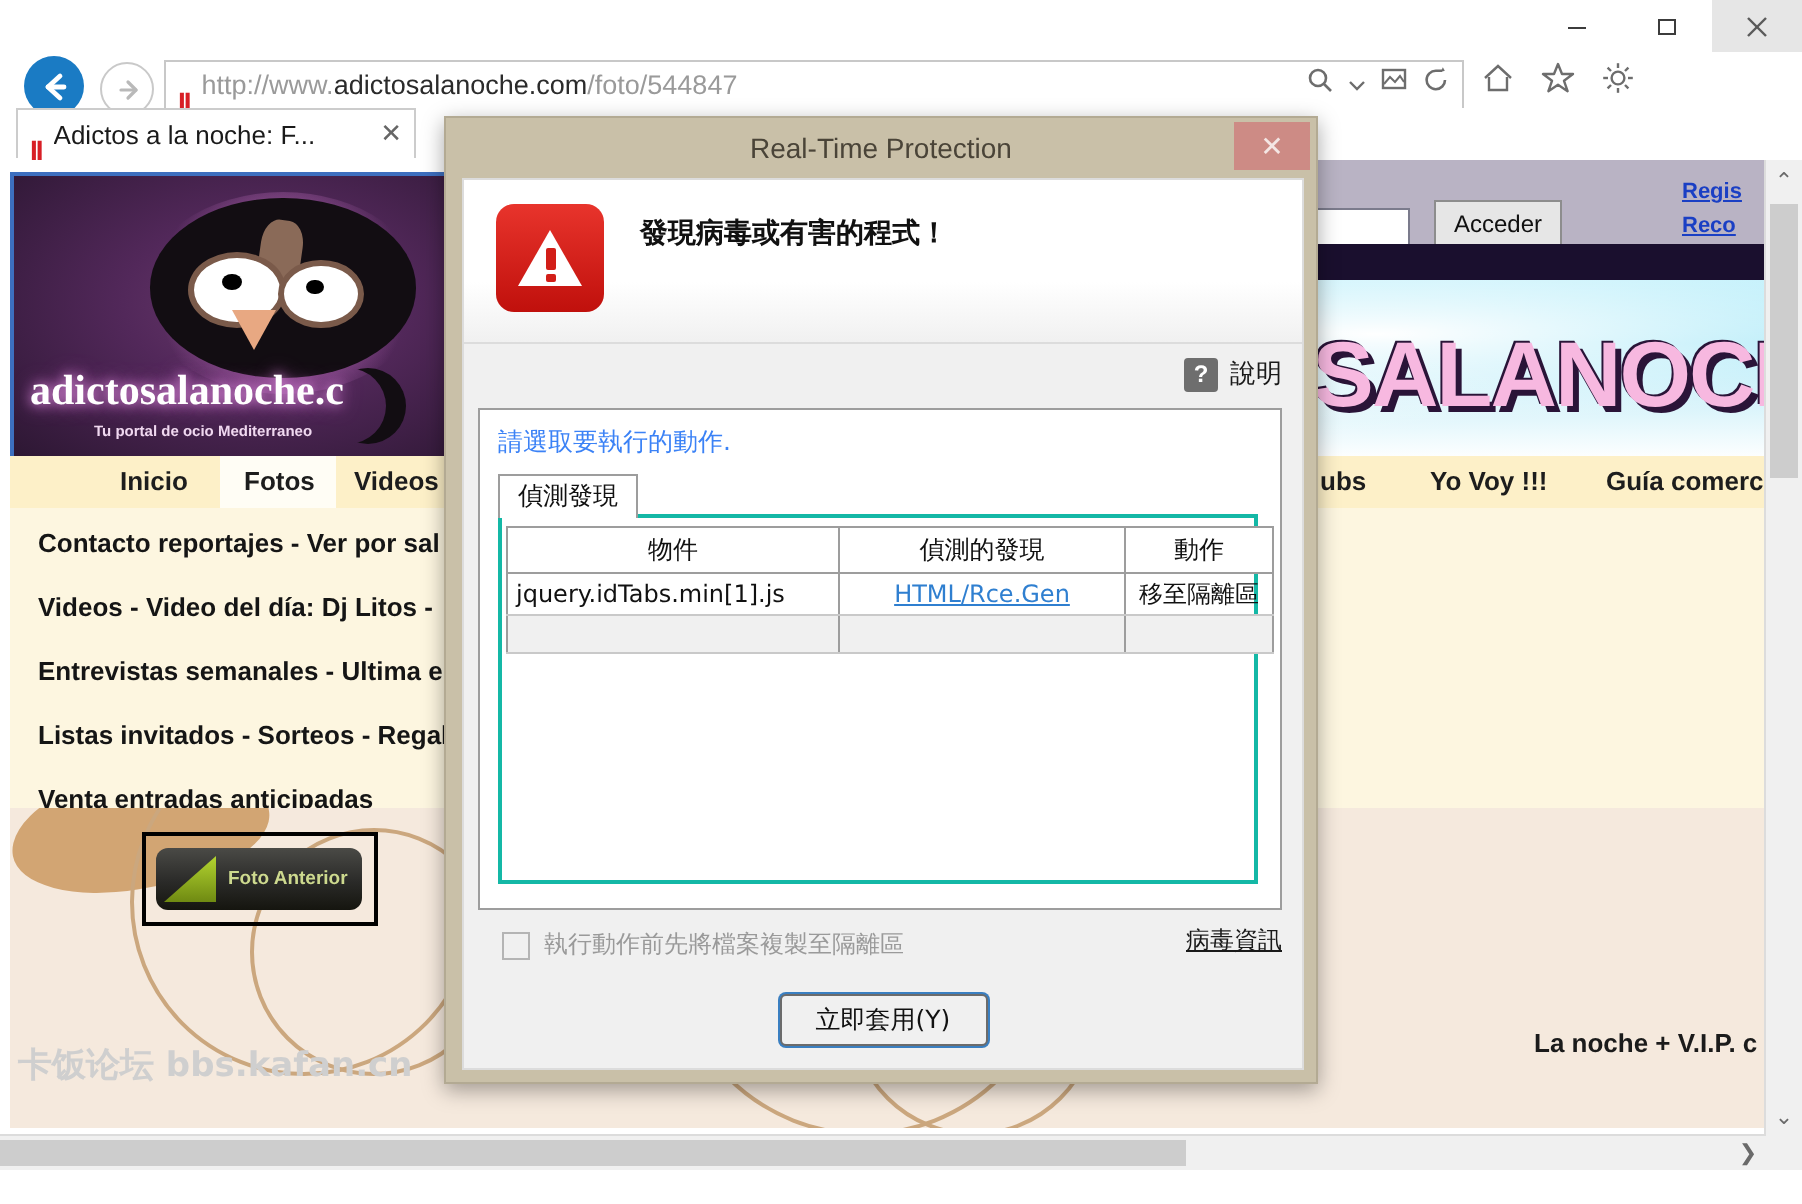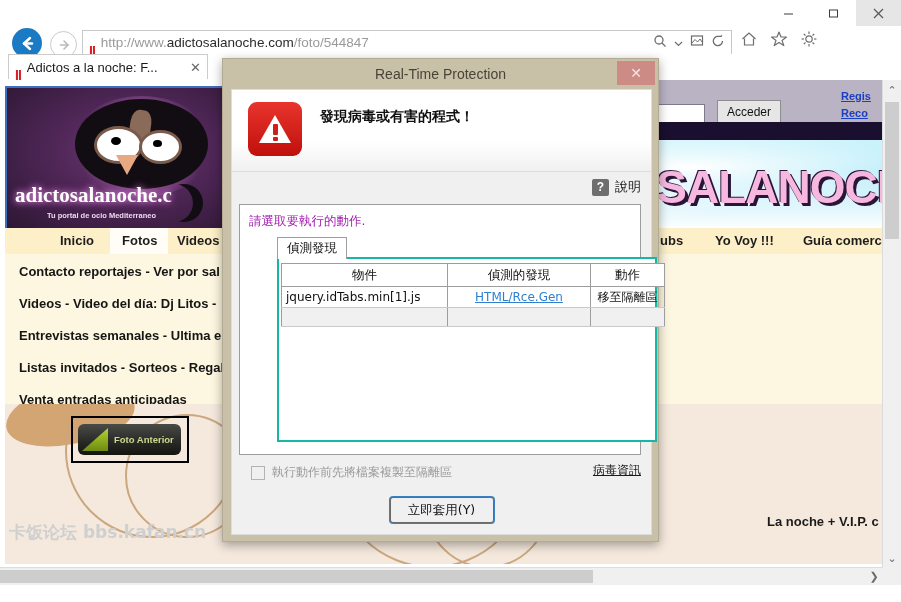--- a/index.html
+++ b/index.html
@@ -175,22 +175,22 @@
   .warn-text{position:absolute;left:88px;top:18px;font-size:14px;font-weight:bold;color:#111;
     font-family:"DejaVu Sans",sans-serif;}
 
   .dlg-body{position:absolute;left:8px;top:112px;width:419px;height:362px;background:#f0f0f0;border:1px solid #dcdcdc;}
   .help-row{position:absolute;right:10px;top:6px;display:flex;align-items:center;gap:6px;}
   .help-icon{width:17px;height:17px;background:#6e6e6e;color:#fff;font-size:12px;font-weight:bold;
     display:flex;align-items:center;justify-content:center;border-radius:2px;}
   .help-label{font-size:13px;color:#1a1a1a;font-family:"DejaVu Sans",sans-serif;}
 
   .inner-panel{position:absolute;left:7px;top:32px;width:400px;height:249px;background:#fff;border:1px solid #9d9d9d;}
-  .prompt{position:absolute;left:9px;top:8px;font-size:12.5px;color:#a21caf;font-family:"DejaVu Sans",sans-serif;}
-  .tabhost{position:absolute;left:9px;top:32px;width:380px;height:205px;margin-left:28px;}
+  .prompt{position:absolute;left:9px;top:8px;font-size:12.5px;color:#3b82f6;font-family:"DejaVu Sans",sans-serif;}
+  .tabhost{position:absolute;left:9px;top:32px;width:380px;height:205px;}
   .tab-hdr{position:absolute;left:0;top:0;height:21px;padding:0 9px;border:1px solid #9d9d9d;border-bottom:none;
     background:#fff;display:flex;align-items:center;font-size:12.5px;color:#111;
     font-family:"DejaVu Sans",sans-serif;z-index:2;}
   .tab-panel{position:absolute;left:0;top:20px;width:380px;height:185px;border:2px solid #14b8a6;background:#fff;
     box-sizing:border-box;}
   table.det{border-collapse:collapse;width:374px;margin:4px 0 0 2px;table-layout:fixed;}
   table.det th{border:1px solid #9d9d9d;background:#fff;font-size:12.5px;font-weight:normal;color:#111;
     height:20px;font-family:"DejaVu Sans",sans-serif;}
   table.det td{border:1px solid #c9c9c9;border-left:1px solid #9d9d9d;border-right:1px solid #9d9d9d;
     font-size:12px;color:#111;height:20px;padding:0 4px;font-family:"DejaVu Sans",sans-serif;}

